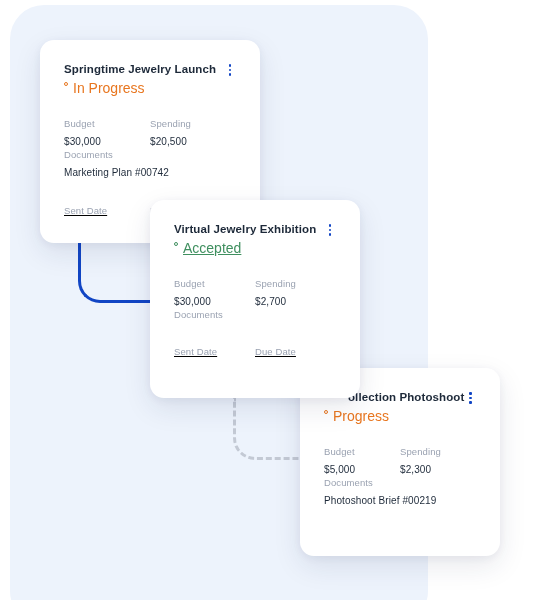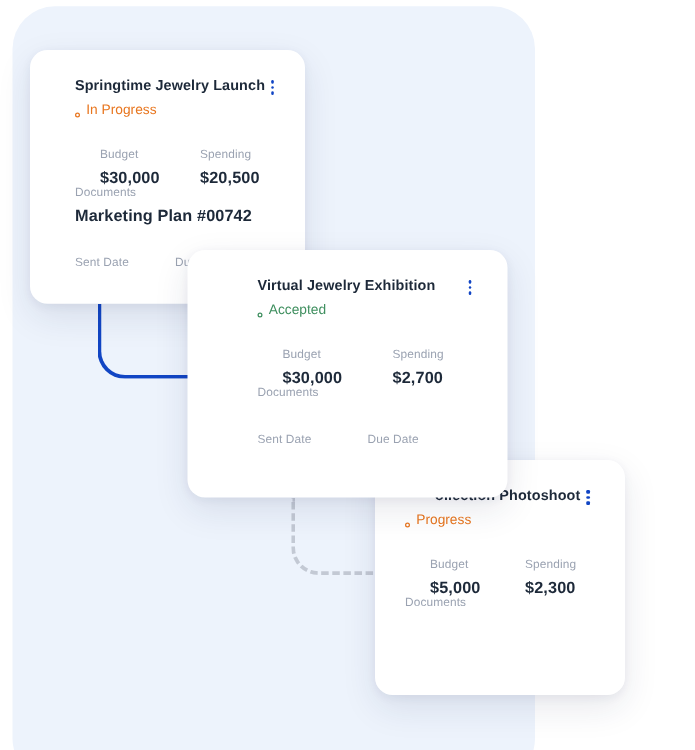--- a/index.html
+++ b/index.html
@@ -57,22 +57,22 @@
   
   .card {
     position: absolute;
     background: #ffffff;
     border-radius: 14px;
     box-sizing: border-box;
     box-shadow: 0 10px 28px rgba(28, 42, 77, 0.10),
                 0 2px 8px rgba(28, 42, 77, 0.06);
     overflow: hidden;
   }
-  #card-1 { left: 24px; top: 40px;  width: 220px; height: 203px; z-index: 3; padding-left: 12px; }
-  #card-2 { left: 150px; top: 200px; width: 256px; height: 198px; z-index: 4; padding-left: 32px; }
+  #card-1 { left: 40px; top: 40px;  width: 220px; height: 203px; z-index: 3; }
+  #card-2 { left: 150px; top: 200px; width: 210px; height: 198px; z-index: 4; }
   #card-3 { left: 300px; top: 368px; width: 200px; height: 188px; z-index: 2; }
 
   .card-inner {
     position: relative;
     padding: 22px 24px 0 24px;
   }
 
   .card-head {
     display: flex;
     align-items: flex-start;
@@ -101,62 +101,62 @@
   .kebab i {
     display: block;
     width: 2.5px;
     height: 2.5px;
     background: #1145c4;
     border-radius: 1px;
   }
 
   .status {
     display: flex;
-    align-items: flex-end;
+    align-items: flex-start;
     gap: 5px;
     margin-top: 5px;
-    font-size: 11px;
+    font-size: 14px;
     line-height: 12px;
   }
   .status .ring {
     width: 4px;
     height: 4px;
     border-radius: 50%;
     border: 1px solid currentColor;
     box-sizing: border-box;
     flex: none;
   }
   .status.in-progress { color: #e8761f; }
-  .status.accepted    { color: #3f8f5f; }
+  .status.accepted    { color: #3f8f5f; text-decoration: underline; }
   .status.pending     { color: #e8761f; }
 
   .row2 {
     display: flex;
     margin-top: 24px;
   }
-  .row2 .col { width: 50%; margin-left: 20px; }
+  .row2 .col { width: 50%; }
   .block { }
 
   .lbl {
     font-size: 9.5px;
     color: #9aa2b1;
     line-height: 12px;
     letter-spacing: 0.1px;
   }
   .val {
-    font-size: 13px;
+    font-size: 10px;
     color: #1d2939;
-    font-weight: bold;
+    font-weight: normal;
     line-height: 14px;
     margin-top: 5px;
     letter-spacing: 0.1px;
     white-space: nowrap;
   }
   .dates { display: flex; margin-top: 25px; }
-  .dates .col { width: 50%; }
+  .dates .col { width: 50%; text-decoration: underline; }
 </style>
 </head>
 <body>
 
 <div id="stage">
 
   <div class="bg-panel"></div>
 
   <div class="connector-solid"></div>
   <div class="connector-dashed"></div>
@@ -260,18 +260,19 @@
           <div class="lbl">Budget</div>
           <div class="val">$5,000</div>
         </div>
         <div class="col">
           <div class="lbl">Spending</div>
           <div class="val">$2,300</div>
         </div>
       </div>
       <div class="block">
         <div class="lbl">Documents</div>
+        <div class="val">Photoshoot Brief #00219</div>
       </div>
 
     </div>
   </div>
 
 </div>
 
 </body></html>

